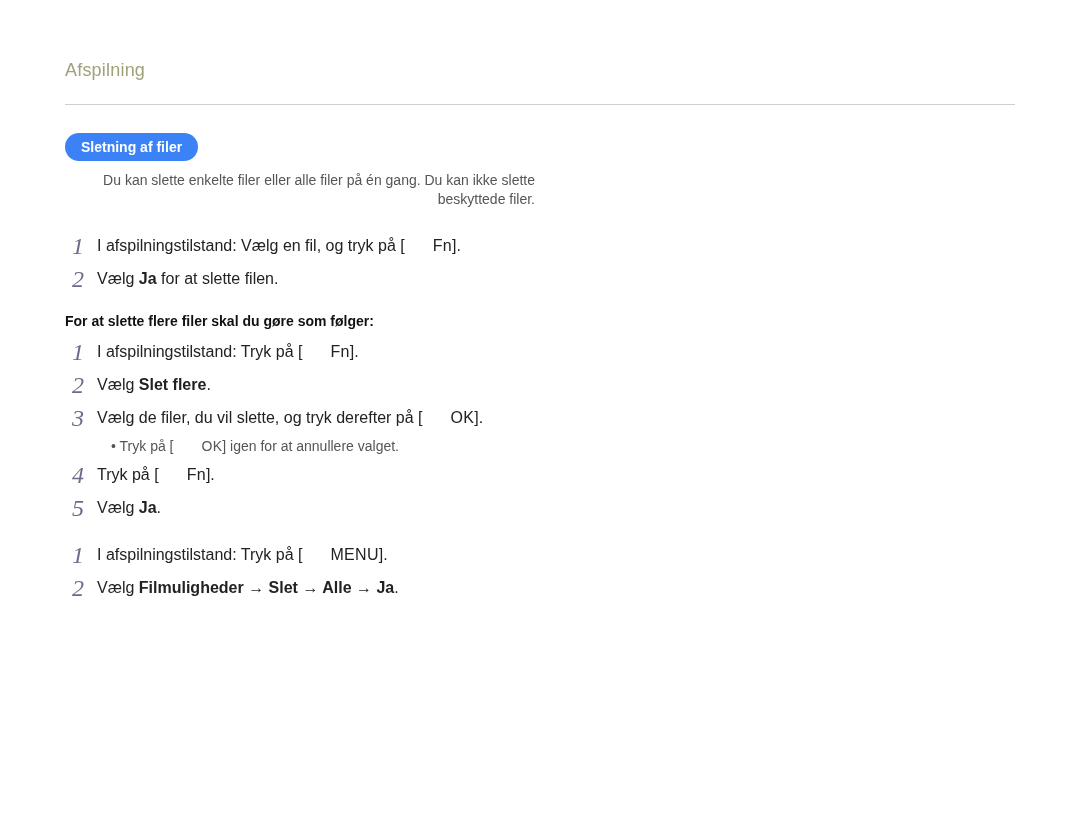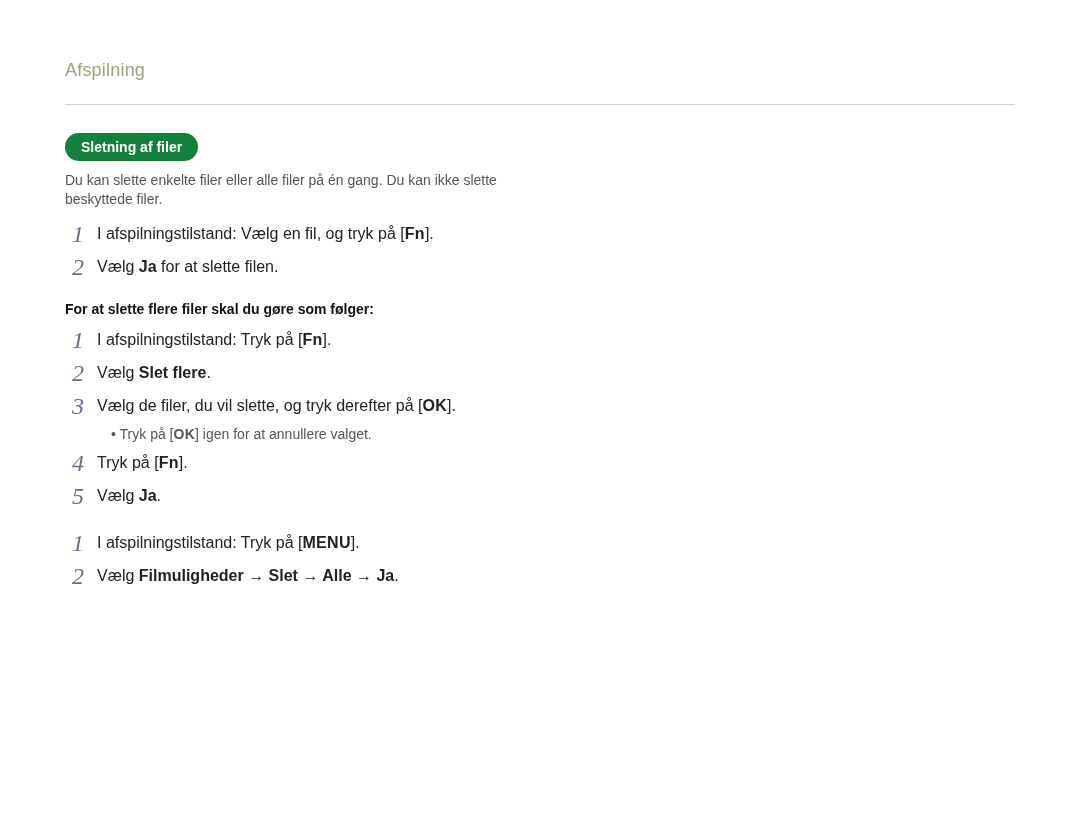--- a/index.html
+++ b/index.html
@@ -22,34 +22,35 @@
     color: #a0a07a;
     font-size: 18px;
     font-weight: 400;
     border-bottom: 1px solid #cfcfcf;
     padding-bottom: 23px;
     margin-bottom: 28px;
     letter-spacing: 0.2px;
   }
   .pill {
     display: inline-block;
-    background: #15803d;
+    background: #3b82f6;
     color: #fff;
     font-size: 14px;
     font-weight: 700;
     padding: 6px 16px;
     border-radius: 14px;
     margin-bottom: 10px;
   }
   .intro {
     font-size: 14px;
     color: #555;
     line-height: 1.35;
-    margin: 0 0 12px 0;
+    margin: 0 0 24px 0;
     max-width: 470px;
+    text-align: right;
   }
   .sub {
     font-weight: 700;
     font-size: 14px;
     margin: 10px 0 10px 0;
     color: #111;
   }
   .steps {
     margin: 0 0 22px 0;
   }
@@ -72,23 +73,24 @@
     line-height: 1;
     padding-top: 1px;
   }
   .step .text {
     flex: 1 1 auto;
     color: #222;
     padding-top: 2px;
   }
   .kw { font-weight: 700; }
   .btn {
-    font-weight: 700;
+    font-weight: 400;
     font-family: Arial, Helvetica, sans-serif;
     letter-spacing: 0.3px;
+    margin-left: 28px;
   }
   .bullet-line {
     margin: 4px 0 8px 46px;
     font-size: 14px;
     color: #555;
   }
   .bullet-dot::before {
     content: "•  ";
   }
   .footer {

